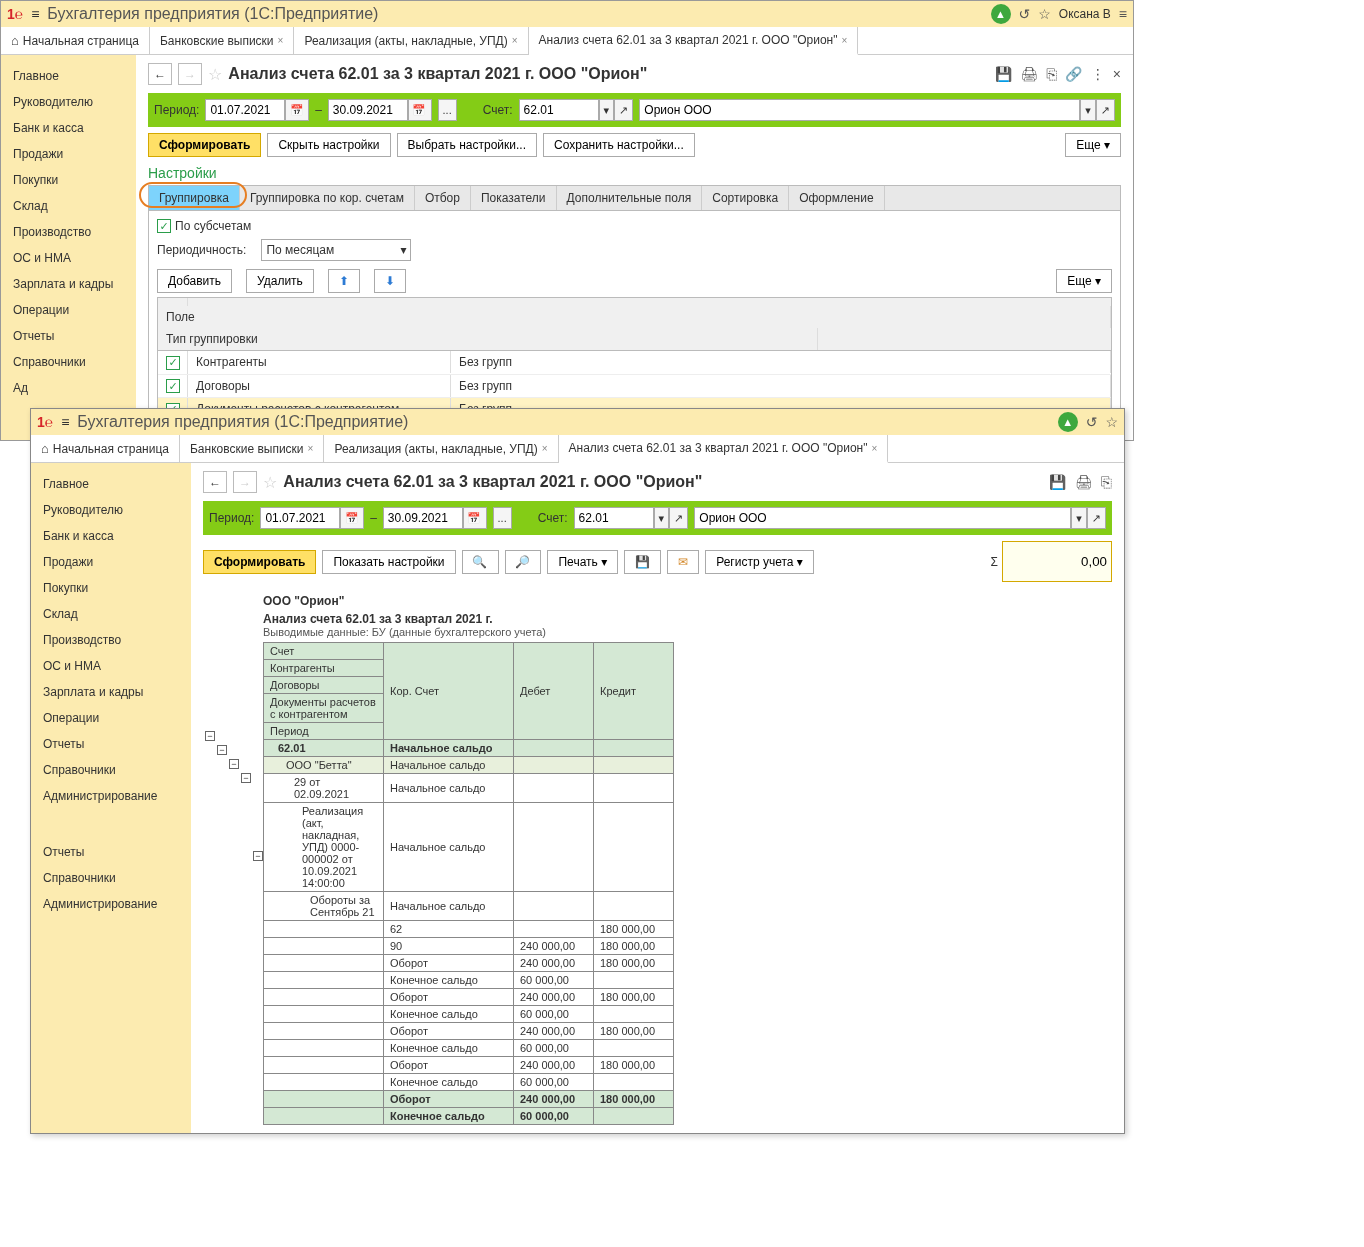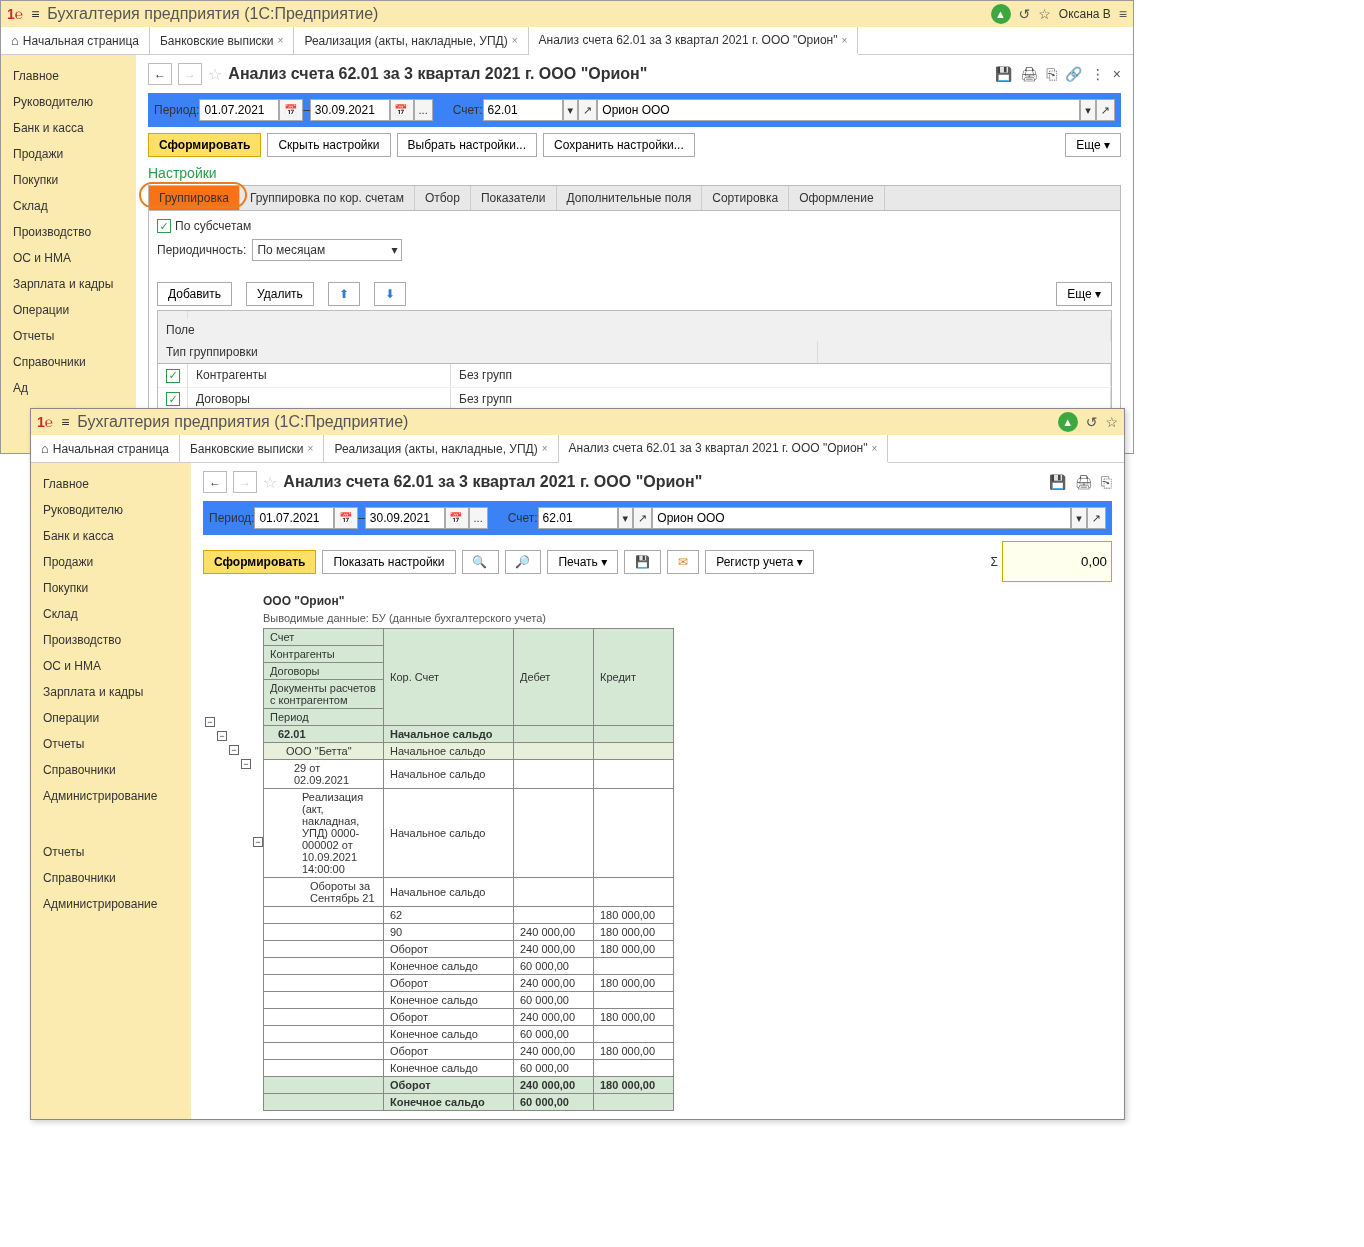--- a/index.html
+++ b/index.html
@@ -19,38 +19,38 @@
 .home-ic { font-size: 13px; }
 .main-layout { display: flex; }
 .sidebar { width: 135px; background: #fcebb0; padding: 8px 0; }
 .sidebar-item { padding: 6px 12px; cursor: pointer; color: #333; }
 .content { flex: 1; padding: 8px 12px; }
 .page-head { display: flex; align-items: center; gap: 6px; margin-bottom: 8px; }
 .nav-btn { width: 24px; height: 22px; border: 1px solid #bbb; background: #fff; display: flex; align-items: center; justify-content: center; cursor: pointer; }
 .star { color: #ccc; font-size: 16px; }
 .page-title { font-size: 16px; font-weight: bold; }
 .head-actions { margin-left: auto; display: flex; gap: 8px; }
-.filterbar { background: #3b82f6; padding: 6px; display: flex; align-items: center; margin-bottom: 6px; }
+.filterbar { background: #84cc16; padding: 6px; display: flex; align-items: center; gap: 6px; margin-bottom: 6px; }
 .label { font-size: 12px; }
 .input-group { display: flex; }
 .input { border: 1px solid #aaa; padding: 2px 4px; height: 22px; font-size: 12px; background: #fff; }
 .btn-sm { border: 1px solid #aaa; background: #f5f5f5; height: 22px; padding: 0 4px; cursor: pointer; display: flex; align-items: center; font-size: 11px; }
 .toolbar { display: flex; gap: 6px; margin-bottom: 8px; align-items: center; }
 .btn { border: 1px solid #aaa; background: #fff; padding: 3px 10px; cursor: pointer; font-size: 12px; height: 24px; }
 .btn-primary { background: #ffe066; border-color: #d4a800; font-weight: bold; }
 .settings-link { color: #2a9d4a; font-size: 14px; margin-bottom: 4px; cursor: pointer; }
 .tabpanel { border: 1px solid #bbb; }
 .tablist { display: flex; background: #e8e8e8; border-bottom: 1px solid #bbb; }
 .tabitem { padding: 5px 10px; cursor: pointer; border-right: 1px solid #ccc; font-size: 12px; }
-.tabitem.active { background: #f97316; }
+.tabitem.active { background: #7dd3fc; }
 .highlight-oval { border: 2px solid #e67e22; border-radius: 14px; position: absolute; pointer-events: none; }
 .panel-body { padding: 8px; }
 .checkbox-row { display: flex; align-items: center; gap: 4px; margin-bottom: 6px; }
 .chk { width: 14px; height: 14px; border: 1px solid #2a9d4a; display: inline-flex; align-items: center; justify-content: center; background: #fff; color: #2a9d4a; font-size: 11px; cursor: pointer; }
-.period-row { display: flex; align-items: center; gap: 6px; margin-bottom: 21px; }
+.period-row { display: flex; align-items: center; gap: 15px; margin-bottom: 8px; }
 .select { border: 1px solid #aaa; height: 22px; padding: 0 4px; min-width: 150px; background: #fff; display: flex; align-items: center; justify-content: space-between; }
 .grid-toolbar { display: flex; gap: 14px; margin-bottom: 4px; }
 .grid { border: 1px solid #bbb; }
 .grid-head { display: flex; background: #f0f0f0; border-bottom: 1px solid #bbb; flex-direction: column; }
 .grid-cell { padding: 4px 8px; border-right: 1px solid #ddd; }
 .grid-row { display: flex; border-bottom: 1px solid #eee; align-items: center; }
 .grid-row.sel { background: #fff3c4; }
 .col-chk { width: 30px; text-align: center; }
 .col-field { flex: 1; }
 .col-type { width: 660px; }
@@ -323,20 +323,21 @@
         <button class="btn" style="color:#2d7bd4;">💾</button>
         <button class="btn" style="color:#d48a2d;">✉</button>
         <button class="btn"><span>Регистр учета</span> ▾</button>
         <div class="sum-box">
           <span>Σ</span>
           <input class="sum-input" value="0,00" style="">
         </div>
       </div>
       <div class="report" style="margin-left:60px;">
         <div class="report-title"><b>ООО "Орион"</b></div>
+        <div><b>Анализ счета 62.01 за 3 квартал 2021 г.</b></div>
         <div class="report-sub">Выводимые данные:  БУ (данные бухгалтерского учета)</div>
         <div style="display:flex;">
           <div style="width:58px; position:relative; margin-left:-58px;" id="treeCol">
               <div style="position:absolute; top:90px; left:0;"><span class="tree-exp">−</span></div>
               <div style="position:absolute; top:104px; left:12px;"><span class="tree-exp">−</span></div>
               <div style="position:absolute; top:118px; left:24px;"><span class="tree-exp">−</span></div>
               <div style="position:absolute; top:132px; left:36px;"><span class="tree-exp">−</span></div>
               <div style="position:absolute; top:210px; left:48px;"><span class="tree-exp">−</span></div>
             </div>
           <table class="report-table">

